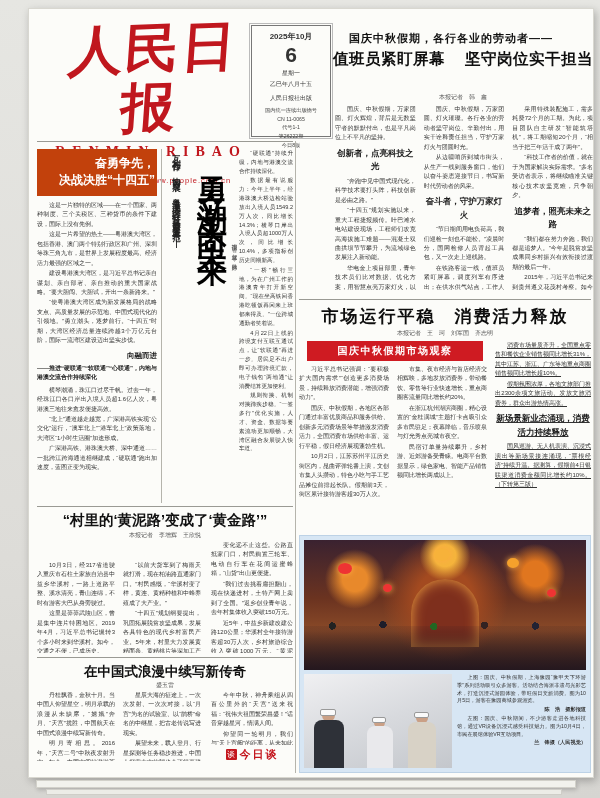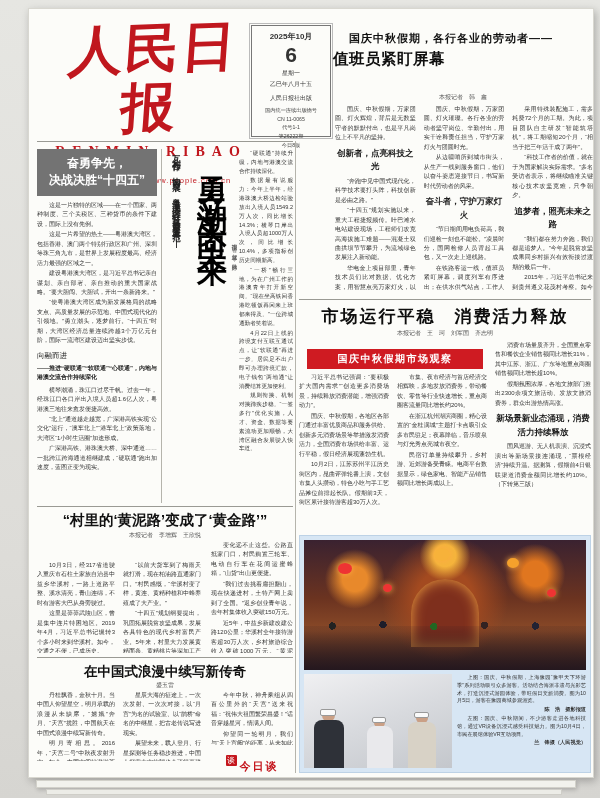--- a/index.html
+++ b/index.html
@@ -48,22 +48,22 @@
 
   
   .eyebrow { position:absolute; left:306px; top:22px; width:258px; font-size:11px; font-weight:bold; color:#111; letter-spacing:1px;padding-left:14px;}
   .bigtitle { position:absolute; left:304px; top:40px; width:260px; display:flex; justify-content:space-between; font-size:15.5px; font-weight:900; color:#0f0f0f; letter-spacing:.5px;}
   .top-byline { position:absolute; left:306px; top:84px; width:256px; }
   .topcols { position:absolute; left:306px; top:96px; width:258px; height:188px; display:flex; gap:8px;}
   .topcols .c { flex:1; }
 
   
   .artA { position:absolute; left:8px; top:140px; width:120px; height:354px; overflow:hidden;}
-  .redbox { background:#737373; color:#fff; text-align:center; font-weight:bold; font-size:12px; line-height:1.45; padding:6px 2px; margin-bottom:5px;}
-  .secsub { text-align:left; font-weight:normal; font-size:7.5px; margin:4px 0 2px; color:#1b1b1b;}
+  .redbox { background:#c2410c; color:#fff; text-align:right; font-weight:bold; font-size:12px; line-height:1.45; padding:6px 2px; margin-bottom:5px;}
+  .secsub { text-align:right; font-weight:bold; font-size:7.5px; margin:4px 0 2px; color:#1b1b1b;}
   .secdash { font-size:6px; font-weight:bold; text-align:justify; color:#222; margin-bottom:3px;}
 
   .wave { position:absolute; left:136px; top:140px; width:128px; height:354px; display:flex; overflow:hidden;}
   .vert { writing-mode:vertical-rl; }
   .wave-sub { width:16px; font-size:8.5px; font-weight:bold; color:#202020; letter-spacing:2.5px; line-height:1.05;}
   .wave-title { width:46px; font-size:30px; font-weight:900; color:#000; letter-spacing:13px; padding-top:4px; line-height:1.0; font-family:"DejaVu Serif","Liberation Serif",serif;}
   .wave-byline { width:12px; font-size:5.5px; color:#555; padding-top:90px; letter-spacing:1px;}
   .wave-body { flex:1; font-size:5.6px; }
 
   
@@ -76,30 +76,30 @@
   .road-c3 { position:absolute; left:182px;top:532px; width:82px; height:112px;}
 
   
   .rom-title { position:absolute; left:28px; top:654px; width:216px; text-align:center; font-size:13.5px; font-weight:900; color:#111;}
   .rom-author { position:absolute; left:28px; top:672px; width:216px;}
   .rom-c1 { position:absolute; left:8px;  top:682px; width:78px; height:70px;}
   .rom-c2 { position:absolute; left:94px; top:682px; width:78px; height:70px;}
   .rom-c3 { position:absolute; left:182px;top:682px; width:82px; height:54px;}
   .jrt { position:absolute; left:182px; top:738px; width:82px; display:flex; align-items:center; justify-content:center; gap:3px;}
   .jrt .sq { width:11px; height:11px; background:#c4161d; color:#fff; font-size:8px; line-height:11px; text-align:center; border-radius:1px;}
-  .jrt .tx { color:#c4161d; font-weight:900; font-size:11px; letter-spacing:2px;margin-top:12px;}
+  .jrt .tx { color:#c4161d; font-weight:900; font-size:11px; letter-spacing:2px;}
 
   
   .mkt-title { position:absolute; left:270px; top:296px; width:292px; text-align:center; font-size:17px; font-weight:900; color:#0d0d0d; letter-spacing:2px;}
   .mkt-byline { position:absolute; left:270px; top:320px; width:292px;}
-  .mkt-left { position:absolute; left:270px; top:340px; width:188px; height:190px; overflow:hidden;}
+  .mkt-left { position:absolute; left:270px; top:332px; width:188px; height:190px; overflow:hidden;}
   .mkt-banner { margin:0 4px 4px 8px; }
   .mkt-twocol { display:flex; gap:8px; height:166px;}
   .mkt-twocol .c { flex:1; }
-  .mkt-c3 { position:absolute; left:466px; top:332px; width:96px; height:190px;}
+  .mkt-c3 { position:absolute; left:466px; top:332px; width:96px; height:190px;text-decoration:underline;}
 
   
   .photos { position:absolute; left:270px; top:526px; width:292px; height:238px; background:#d7e6f4; border:1px solid #bdd2e6; padding:4px;}
   .ph1 { width:100%; height:130px; position:relative; overflow:hidden;
     background:
       radial-gradient(circle at 50% 12%, #f5b43c 0 6%, rgba(245,180,60,0) 14%),
       radial-gradient(circle at 18% 30%, #e8892b 0 5%, rgba(232,137,43,0) 12%),
       radial-gradient(circle at 82% 26%, #e0761f 0 5%, rgba(224,118,31,0) 12%),
       radial-gradient(circle at 50% 45%, #a34a20 0 18%, rgba(163,74,32,0) 40%),
       linear-gradient(180deg,#3a2230 0%, #6b3320 45%, #8a4a28 70%, #4a2c22 100%);
@@ -144,20 +144,21 @@
     <div class="xs" style="margin-top:4px">国内统一连续出版物号</div>
     <div class="xs">CN 11-0065</div>
     <div class="xs">代号1-1</div>
     <div class="xs">第26222期</div>
     <div class="xs">今日8版</div>
   </div>
 
   <div class="eyebrow">国庆中秋假期，各行各业的劳动者——</div>
   <div class="bigtitle">
     <span>值班员紧盯屏幕</span>
+    <span>坚守岗位实干担当</span>
   </div>
   <div class="top-byline byline">本报记者　韩　鑫</div>
   <div class="topcols">
     <div class="c bodycol">
       <p>国庆、中秋假期，万家团圆、灯火辉煌，背后是无数坚守者的默默付出，也是平凡岗位上不平凡的坚持。</p>
       <div class="subhead">创新者，点亮科技之光</div>
       <p>“奔跑中见中国式现代化，科学技术要打头阵，科技创新是必由之路。”</p>
       <p>“十四五”规划实施以来，重大工程捷报频传。叶巴滩水电站建设现场，工程师们攻克高海拔施工难题——混凝土双曲拱坝节节攀升，为流域绿色发展注入新动能。</p>
       <p>华电金上项目部里，青年技术员们比对数据、优化方案，用智慧点亮万家灯火，以创新刷新工程进度。</p>
     </div>

